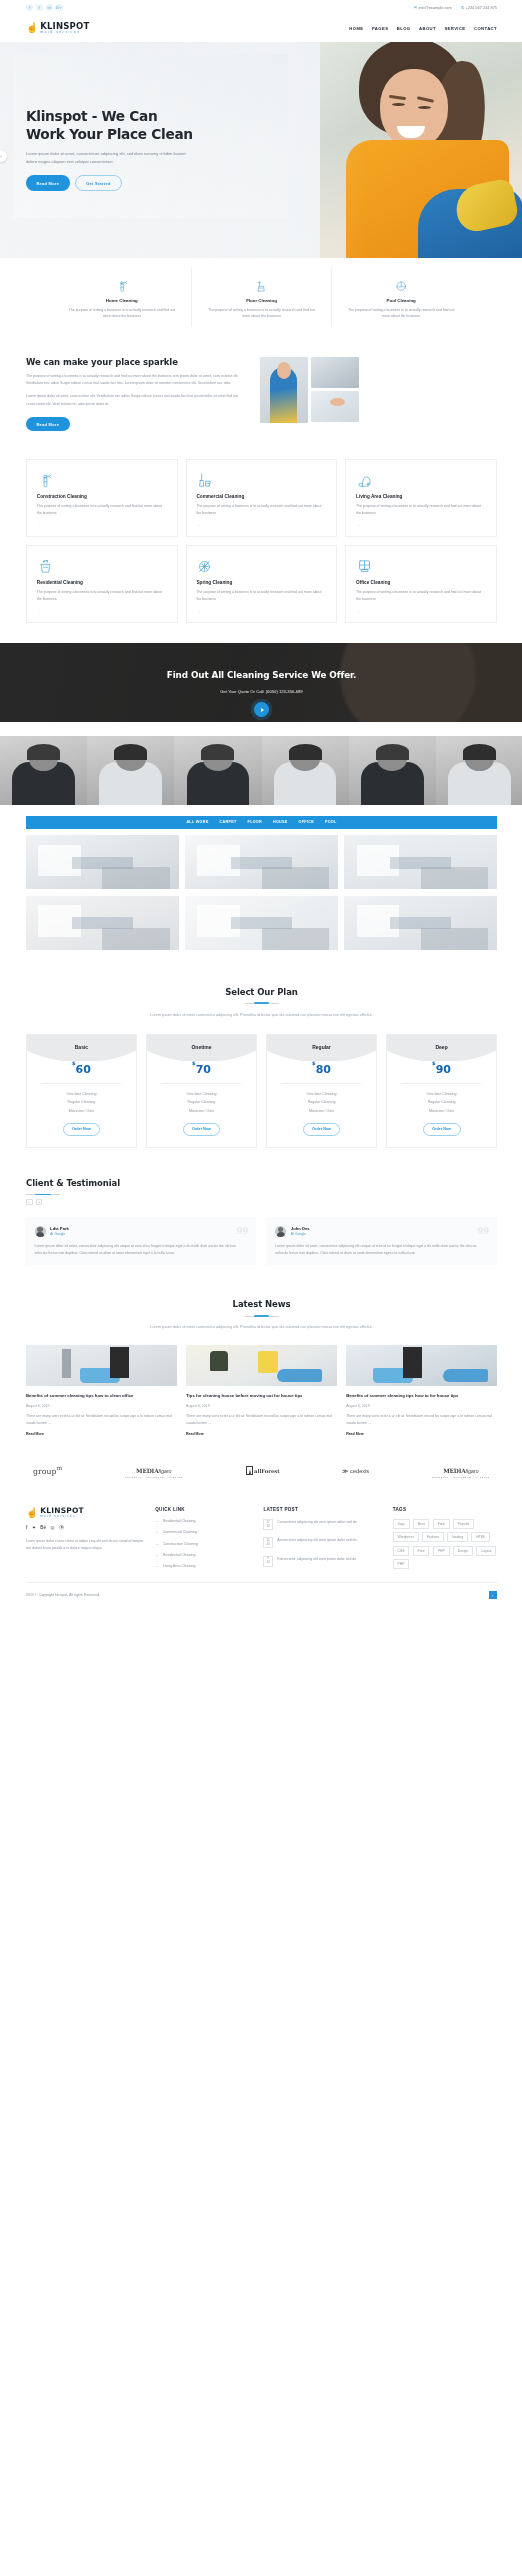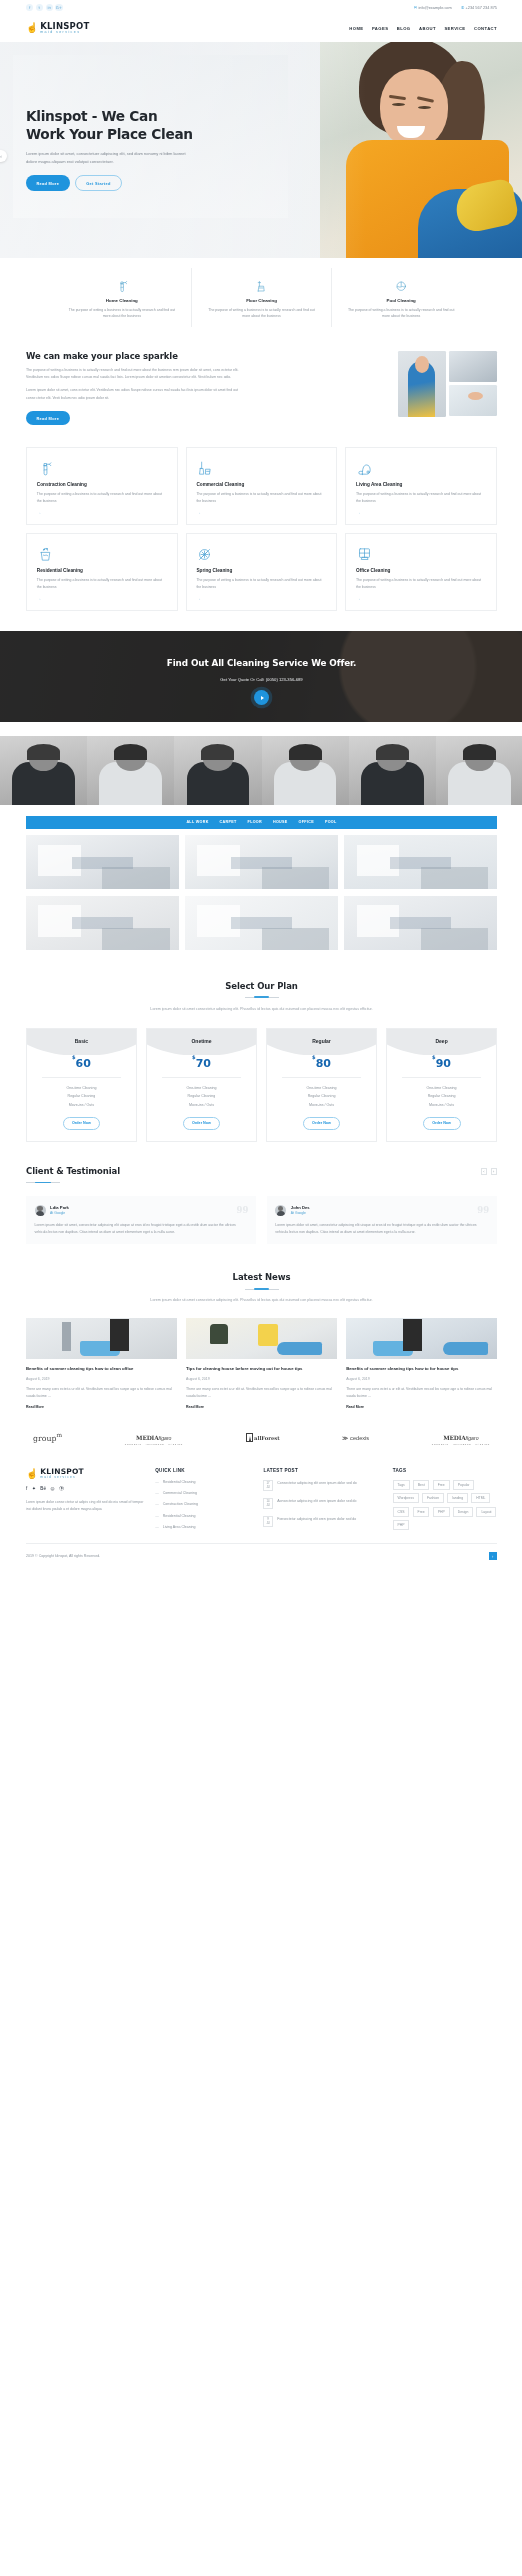--- a/index.html
+++ b/index.html
@@ -2,21 +2,21 @@
 <html style="font-size:10.5px"><head>
 <meta charset="utf-8">
 <style>
   * { box-sizing: border-box; margin:0; padding:0; }
   body {
     width:523px; background:#fff;
     font-family:"Liberation Sans", sans-serif;
     color:#5a6470; -webkit-font-smoothing:antialiased;
   }
   .wrap { width:523px; margin:0 auto; }
-  .container { width:471px; margin:2px auto;justify-content:space-between; }
+  .container { width:471px; margin:8px auto; }
 
   
   .topbar { height:14.4px; display:flex; align-items:center; justify-content:space-between; padding:0 26px; background:#fff; }
   .social-top { display:flex; gap:2.6px; }
   .soc { width:7.2px; height:7.2px; border-radius:50%; background:#eaf4fb; color:#6aaed8; font-size:3.9px;
          display:flex; align-items:center; justify-content:center; font-family:"DejaVu Sans", sans-serif; }
   .topinfo { display:flex; gap:9.2px; font-size:3.9px; color:#7a838d; align-items:center; }
   .topinfo span.ic { color:#2e9bd6; font-size:3.9px; margin-right:1.3px; }
 
   
@@ -102,21 +102,21 @@
 
   
   .svc-grid { display:grid; grid-template-columns:repeat(3,1fr); gap:7.8px; margin-top:13px; }
   .svc-card { border:0.7px solid #edeff1; background:#fff; padding:10.5px 9.8px 9.2px; }
   .svc-ic { height:19.6px; display:flex; align-items:center; color:#4ea3d4; }
   .svc-t { font-size:4.7px; font-weight:bold; color:#23282e; margin-top:3.9px; }
   .svc-d { font-size:3.5px; line-height:2.0; color:#8d959d; margin-top:3.9px; }
   .svc-arrow { margin-top:5.2px; font-size:4.6px; color:#9fc6de; }
 
   
-  .cta { position:relative; height:91px; margin-top:19.6px; overflow:hidden; background:#2f2f2f; }
+  .cta { position:relative; height:79px; margin-top:19.6px; overflow:hidden; background:#2f2f2f; }
   .cta-bg { position:absolute; inset:0; background:
       radial-gradient(circle at 78% 40%, #8b7460 0 16%, transparent 17%),
       radial-gradient(circle at 90% 55%, #6f5a48 0 14%, transparent 15%),
       linear-gradient(100deg,#444242 0%,#3a3836 45%,#4a4542 70%,#5d564e 100%); }
   .cta-dark { position:absolute; inset:0; background:rgba(30,30,30,.72); }
   .cta-in { position:relative; text-align:center; padding-top:27.5px; }
   .cta-h { font-size:8.8px; font-weight:bold; color:#fff; font-family:"DejaVu Sans", sans-serif; letter-spacing:-0.1px; }
   .cta-p { font-size:4.2px; color:#e8eaec; margin-top:8.5px; }
   .play { width:15px; height:15px; border-radius:50%; background:#1f94dd; margin:8.5px auto 0;
       display:flex; align-items:center; justify-content:center; box-shadow:0 0 0 3.3px rgba(31,148,221,.22); }
@@ -157,21 +157,21 @@
   .pcard-arc { position:absolute; left:-14%; top:-34px; width:128%; height:61px; border-radius:50%; background:#e8eaec; }
   .pcard-name { position:relative; font-size:5px; font-weight:bold; color:#23282e; padding-top:9.2px; }
   .pcard-price { font-size:11px; font-weight:bold; color:#1566b0; font-family:"DejaVu Sans", sans-serif; margin-top:2.6px; }
   .pcard-price sup { font-size:5.2px; top:-3.9px; position:relative; }
   .pcard-hr { width:72%; height:0.7px; background:#eceef0; margin:6.5px auto; }
   .pcard-li { font-size:3.6px; color:#8d959d; line-height:2.3; }
   .btn-order { margin-top:7.8px; background:transparent; color:#1f94dd; font-size:3.7px; font-weight:bold;
       padding:3.9px 8.5px; border-radius:26px; border:0.7px solid #9bd0ef; }
 
   
-  .tst-head { padding-top:22px; display:flex; align-items:flex-start; justify-content:space-between; }
+  .tst-head { padding-top:22px; display:flex; align-items:flex-start; justify-content:space-between;flex-direction:column; }
   .tst-head .divider { margin:5.2px 0 0; }
   .tst-nav { display:flex; gap:3.3px; margin-top:2.6px; }
   .tst-nav span { width:6.5px; height:6.5px; border:0.7px solid #dfe3e6; color:#9aa2aa; font-size:3.9px;
       display:flex; align-items:center; justify-content:center; }
   .tst-grid { display:grid; grid-template-columns:1fr 1fr; gap:10.5px; margin-top:11.8px; }
   .tst-card { background:#fafbfc; padding:8.5px; position:relative; }
   .tst-top { display:flex; gap:4.6px; align-items:center; }
   .tst-av { width:11px; height:11px; border-radius:50%; overflow:hidden; position:relative; background:#c6ccd1; flex:none; }
   .tst-av .a-h { position:absolute; left:26%; top:14%; width:48%; height:44%; border-radius:50%; background:#6f6f6f; }
   .tst-av .a-b { position:absolute; left:12%; bottom:0; width:76%; height:44%; border-radius:9.2px 9.2px 0 0; background:#4a4f54; }

